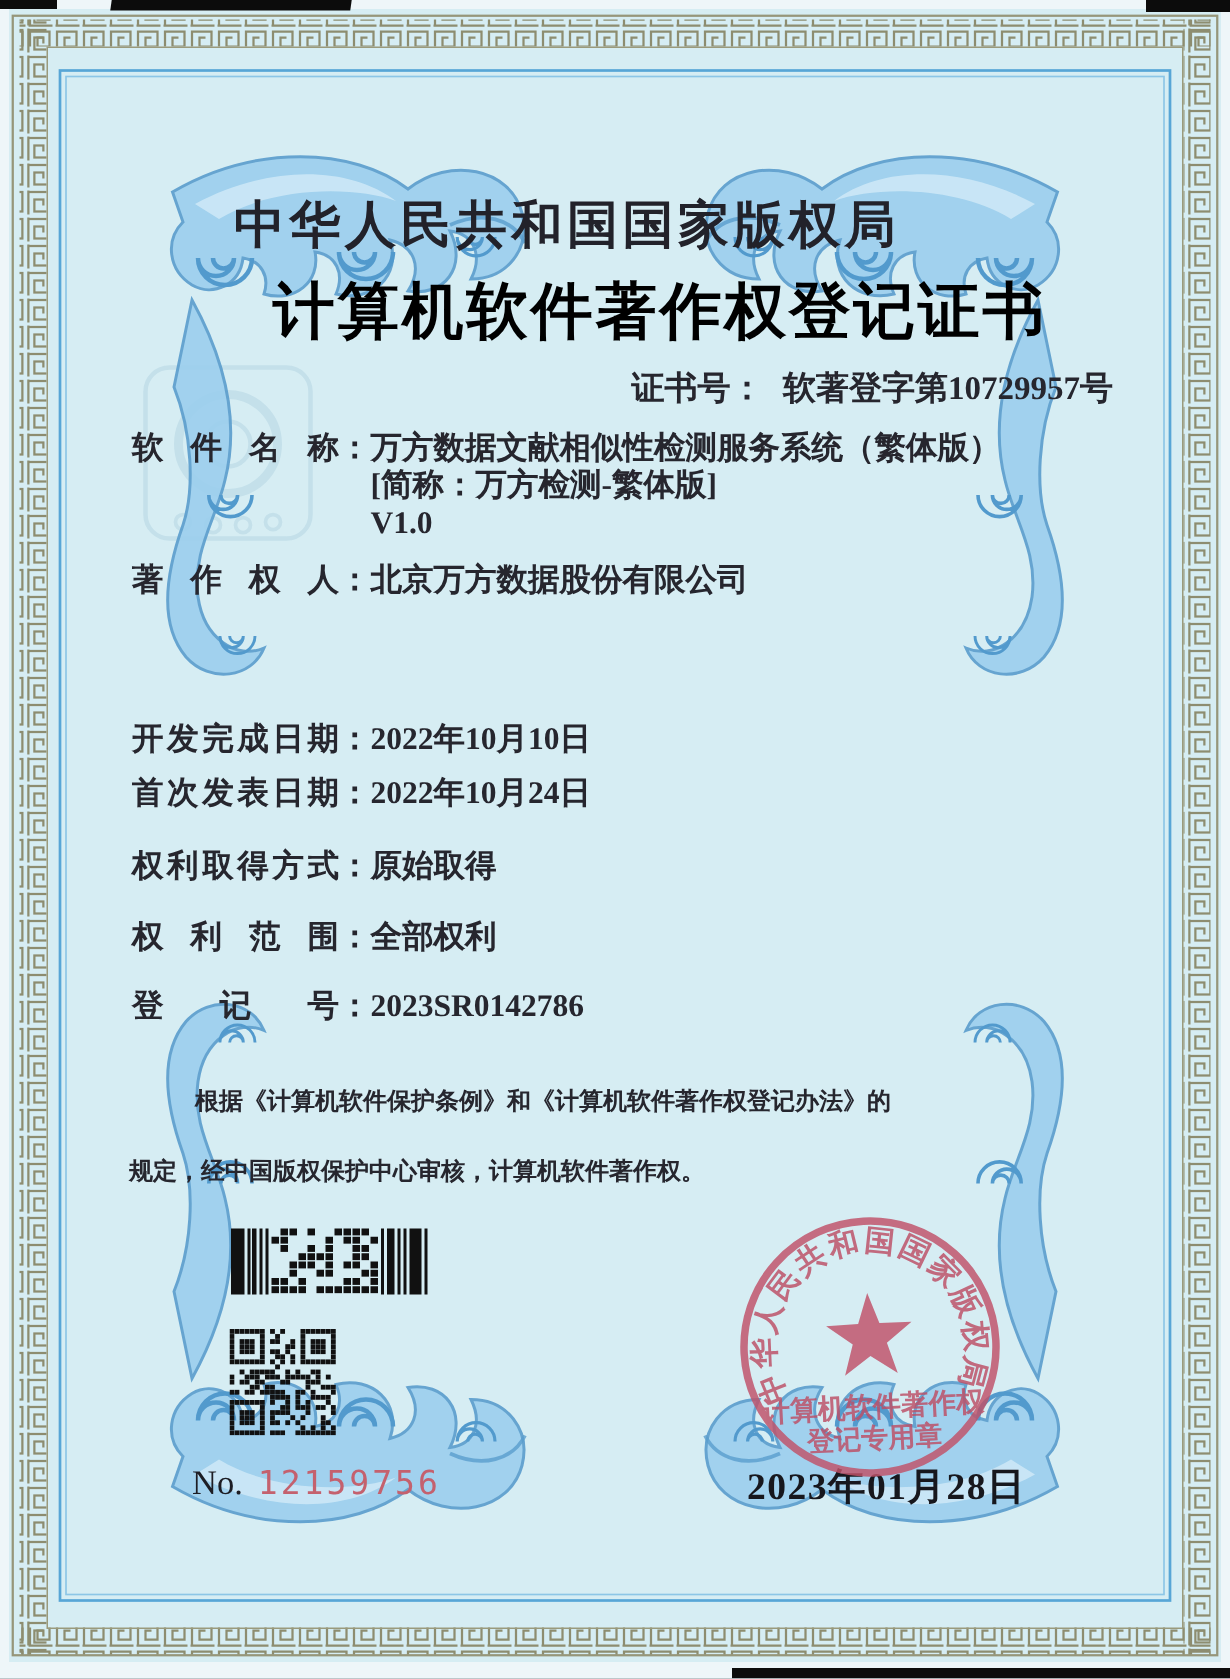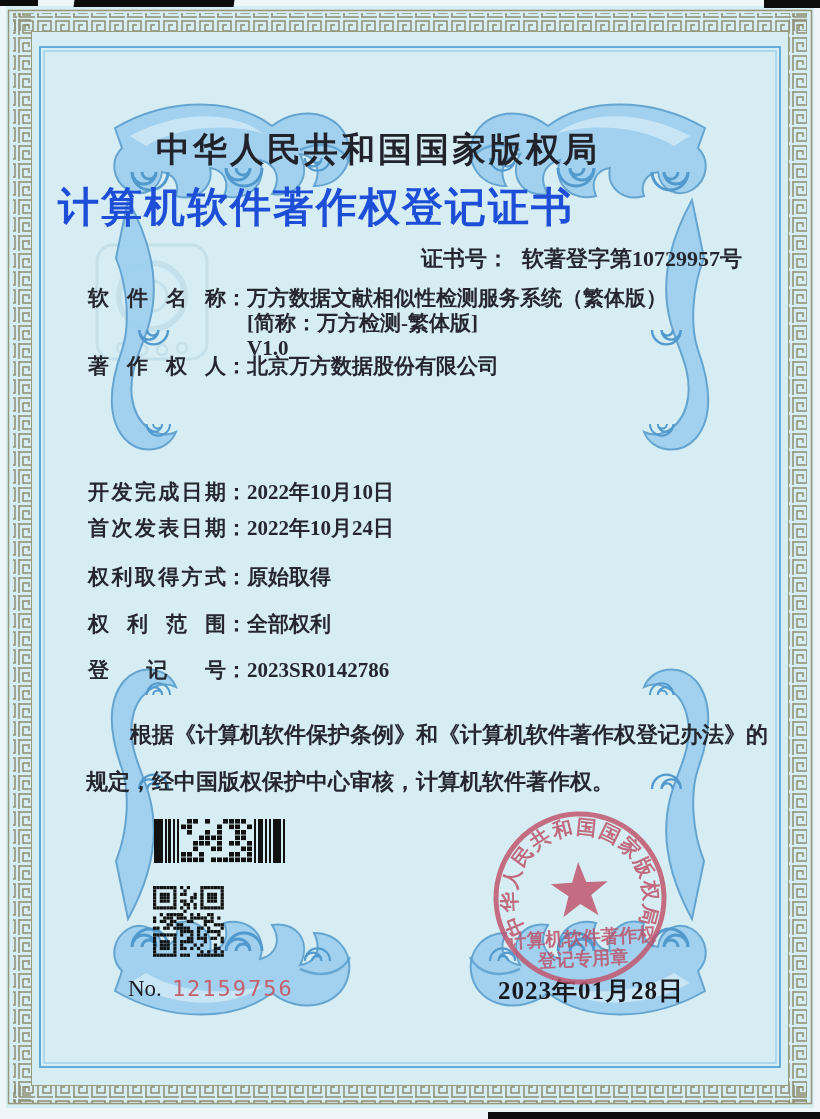--- a/index.html
+++ b/index.html
@@ -27,37 +27,37 @@
   .a2{left:74px;top:0;width:160px;height:7px;transform:skewX(-8deg);}
   .a3{right:0;top:0;width:56px;height:8px;}
   .a4{left:488px;bottom:0;width:332px;height:7px;}
 
   .content{position:absolute;left:0;top:0;width:820px;height:1119px;z-index:3;}
   .authority{
     position:absolute;top:127px;left:63px;width:630px;text-align:center;
     font-size:34px;font-weight:700;letter-spacing:3px;white-space:nowrap;color:#22222a;
   }
   .cert-title{
-    position:absolute;top:180px;left:58px;width:640px;text-align:left;
-    font-size:41px;font-weight:700;letter-spacing:2px;white-space:nowrap;color:#1d4ed8;
+    position:absolute;top:180px;left:58px;width:640px;text-align:right;
+    font-size:41px;font-weight:700;letter-spacing:2px;white-space:nowrap;color:#000000;
   }
   .certno{
     position:absolute;top:244px;right:78px;font-size:22px;font-weight:700;white-space:nowrap;
   }
   .certno .num{margin-left:13px;}
 
   .row{position:absolute;left:88px;display:flex;align-items:flex-start;
        font-size:21px;font-weight:700;line-height:25px;white-space:nowrap;}
   .row .lbl{display:inline-block;width:138px;text-align:justify;text-align-last:justify;}
   .row .colon{display:inline-block;width:14px;}
   .row .val{margin-left:7px;}
-  .r0{top:286px;} .r1{top:354px;} .r2{top:468px;margin-top:12px;} .r3{top:516px;}
+  .r0{top:286px;} .r1{top:374px;} .r2{top:468px;margin-top:12px;} .r3{top:516px;}
   .r4{top:565px;} .r5{top:612px;} .r6{top:658px;}
 
-  .statement{position:absolute;left:86px;top:711px;font-size:22px;font-weight:700;
+  .statement{position:absolute;left:86px;top:711px;font-size:16px;font-weight:700;
              line-height:47px;white-space:nowrap;}
   .statement .l1{text-indent:44px;}
 
   .barcode{position:absolute;left:154px;top:818px;}
   .qrcode{position:absolute;left:153px;top:886px;}
 
   .serial{position:absolute;left:128px;top:976px;font-size:23px;color:#1d1d24;white-space:nowrap;}
   .serial .num{
     font-family:"DejaVu Sans Mono",monospace;color:var(--serial);
     font-size:22px;letter-spacing:2px;margin-left:10px;

